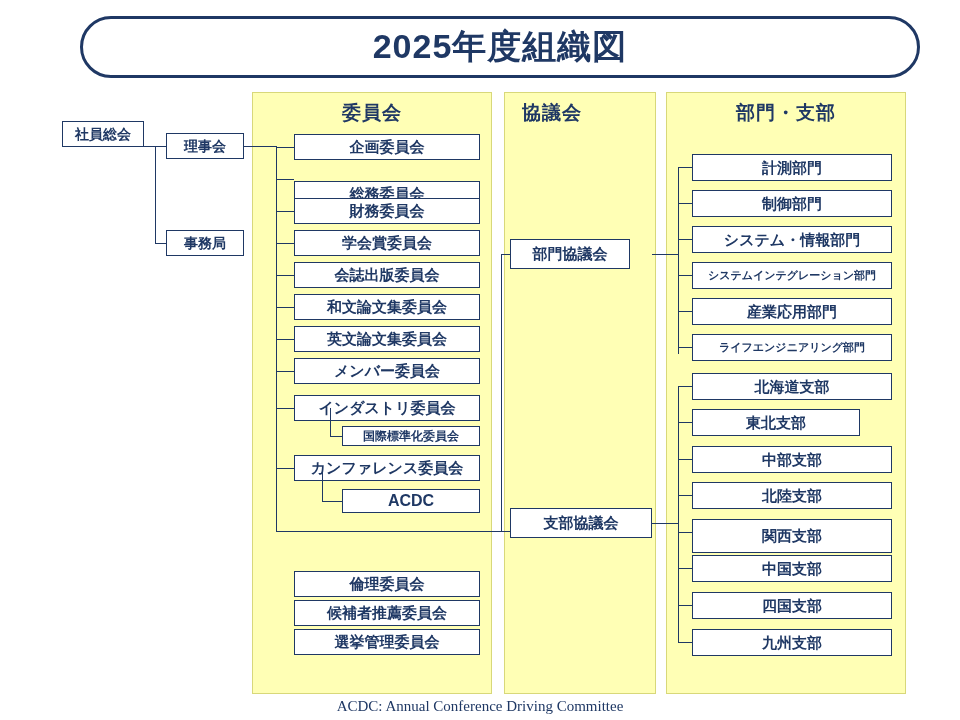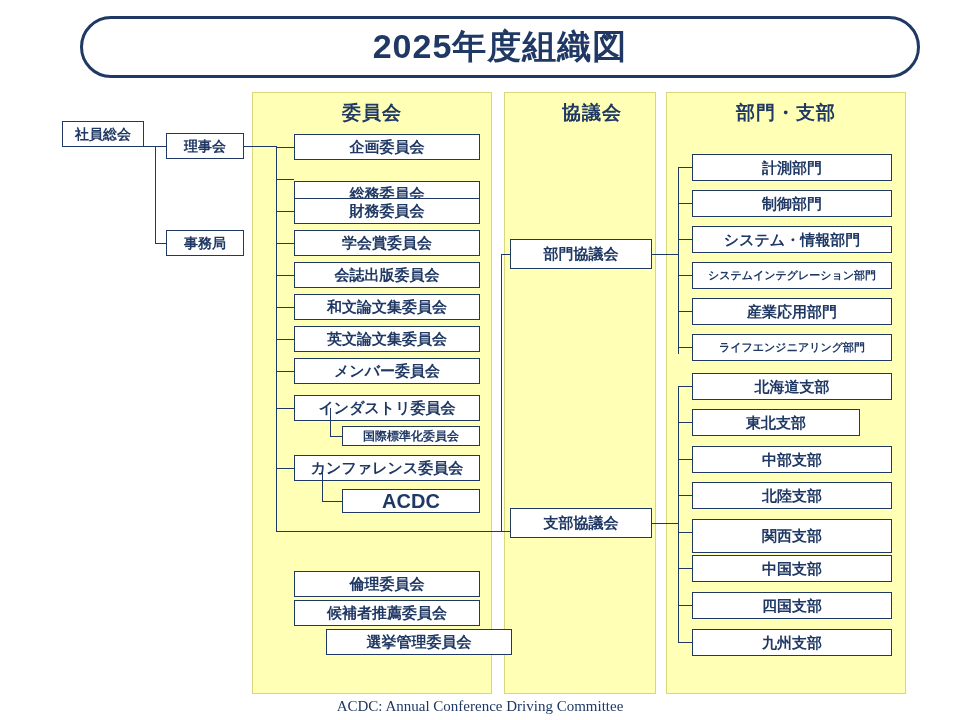--- a/index.html
+++ b/index.html
@@ -59,41 +59,41 @@
 
   .panel-head {
     position: absolute;
     text-align: center;
     font-size: 19px;
     font-weight: bold;
     color: #1F3864;
     letter-spacing: 1px;
   }
   #head-committee { left: 252px; top: 100px; width: 240px; }
-  #head-council   { left: 516px; top: 100px; width: 152px; }
+  #head-council   { left: 476px; top: 100px; width: 152px; }
   #head-division  { left: 666px; top: 100px; width: 240px; }
 
   
   .node {
     position: absolute;
     box-sizing: border-box;
     border: 1px solid #1F3864;
     background: #ffffff;
     color: #1F3864;
     font-weight: bold;
     display: flex;
     align-items: center;
     justify-content: center;
     text-align: center;
     line-height: 1.05;
     white-space: nowrap;
   }
   .n14 { font-size: 14px; }
   .n15 { font-size: 15px; }
-  .n16 { font-size: 20px; }
+  .n16 { font-size: 16px; }
   .n12 { font-size: 12px; }
   .n11 { font-size: 11px; }
 
   
   .ln {
     position: absolute;
     background: #1F3864;
   }
   .lnh { height: 1px; }
   .lnv { width: 1px; }
@@ -172,23 +172,23 @@
 
   <div class="node n15" style="left:294px; top:455px; width:186px; height:26px;">カンファレンス委員会</div>
   <div class="ln lnh" style="left:276px; top:468px; width:18px;"></div>
 
   <div class="node n16" style="left:342px; top:489px; width:138px; height:24px;">ACDC</div>
   <div class="ln lnv" style="left:322px; top:468px; height:33px;"></div>
   <div class="ln lnh" style="left:322px; top:501px; width:20px;"></div>
 
   <div class="node n15" style="left:294px; top:571px; width:186px; height:26px;">倫理委員会</div>
   <div class="node n15" style="left:294px; top:600px; width:186px; height:26px;">候補者推薦委員会</div>
-  <div class="node n15" style="left:294px; top:629px; width:186px; height:26px;margin-left:32px;">選挙管理委員会</div>
-
-  <div class="node n15" style="left:510px; top:239px; width:142px; height:30px;">部門協議会</div>
+  <div class="node n15" style="left:294px; top:629px; width:186px; height:26px;">選挙管理委員会</div>
+
+  <div class="node n15" style="left:510px; top:239px; width:120px; height:30px;">部門協議会</div>
   <div class="node n15" style="left:510px; top:508px; width:142px; height:30px;">支部協議会</div>
 
   <div class="ln lnh" style="left:276px; top:531px; width:234px;"></div>
 
   <div class="ln lnv" style="left:501px; top:254px; height:1px;"></div>
   <div class="ln lnh" style="left:501px; top:254px; width:9px;"></div>
   <div class="ln lnv" style="left:501px; top:254px; height:277px;"></div>
 
   <div class="ln lnh" style="left:652px; top:254px; width:26px;"></div>
   <div class="ln lnh" style="left:652px; top:523px; width:26px;"></div>

